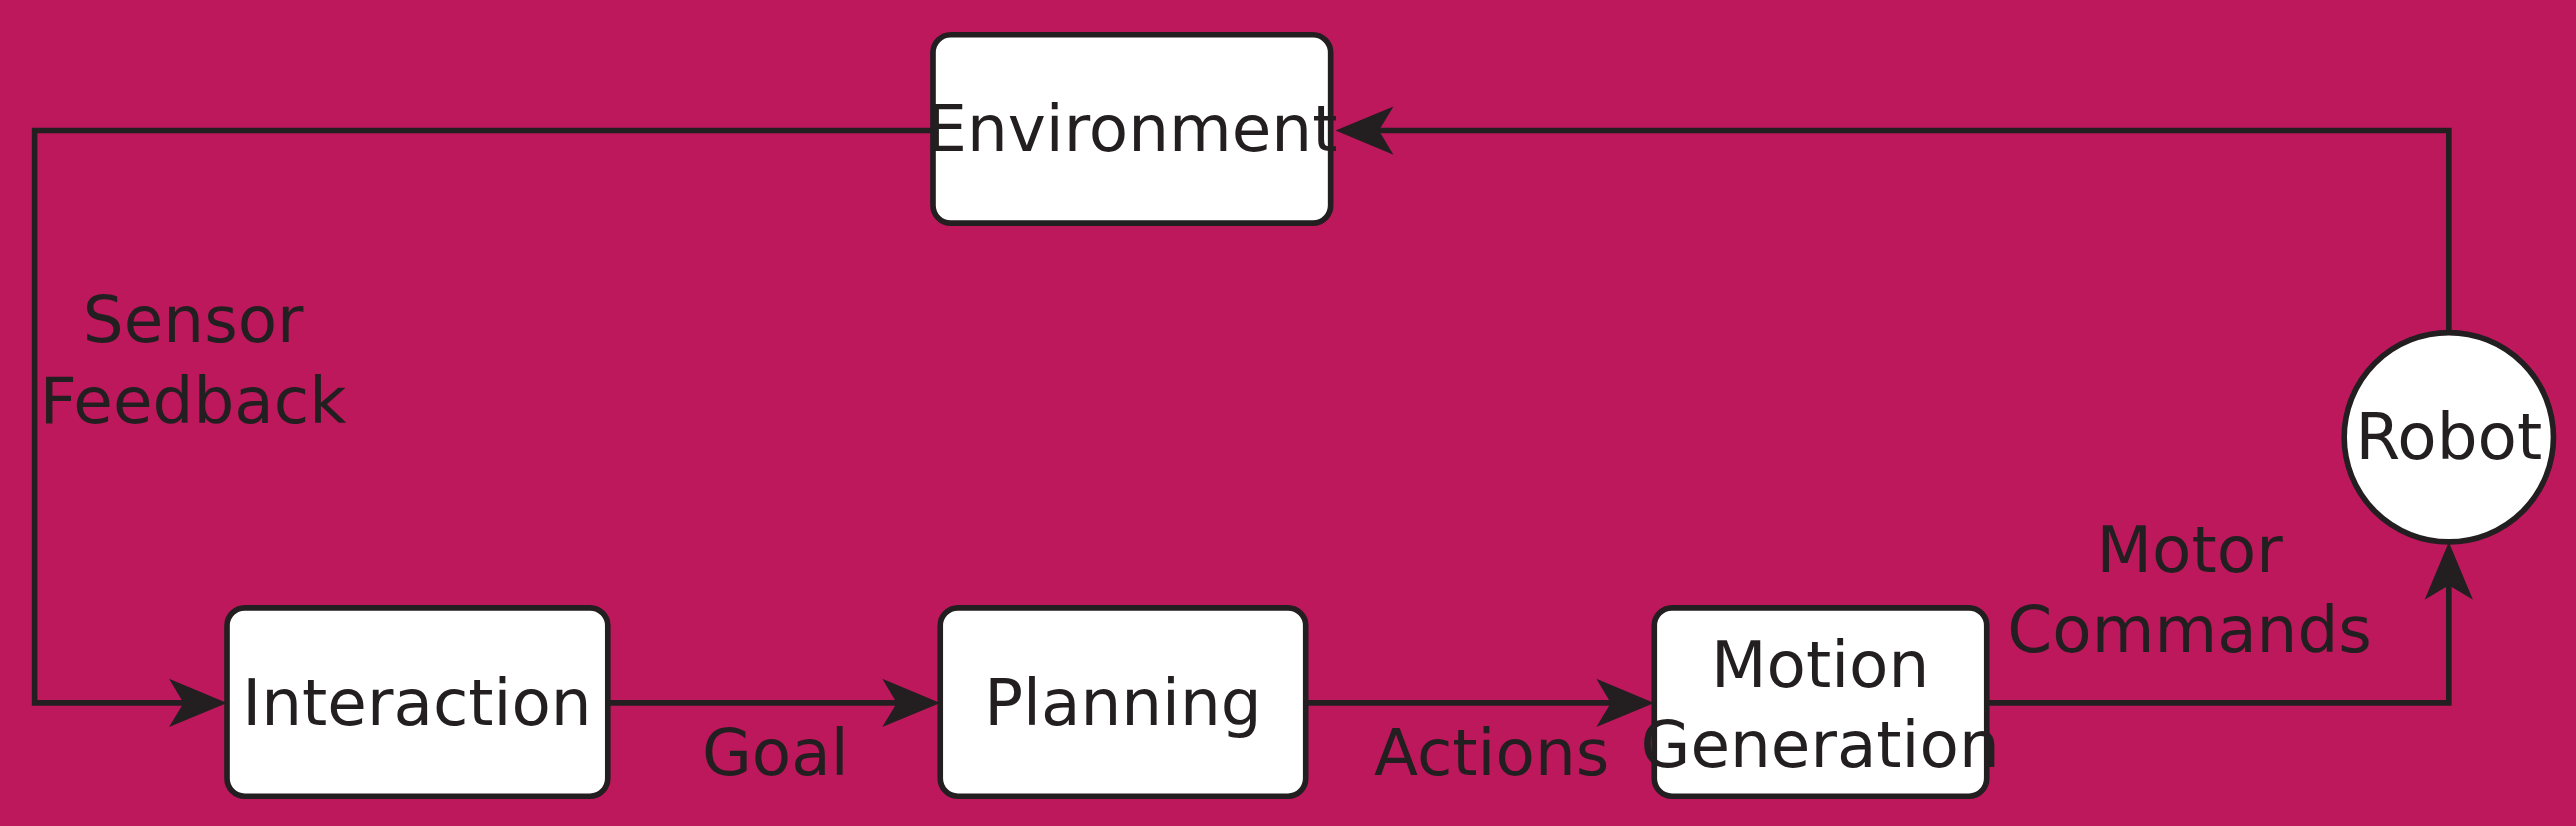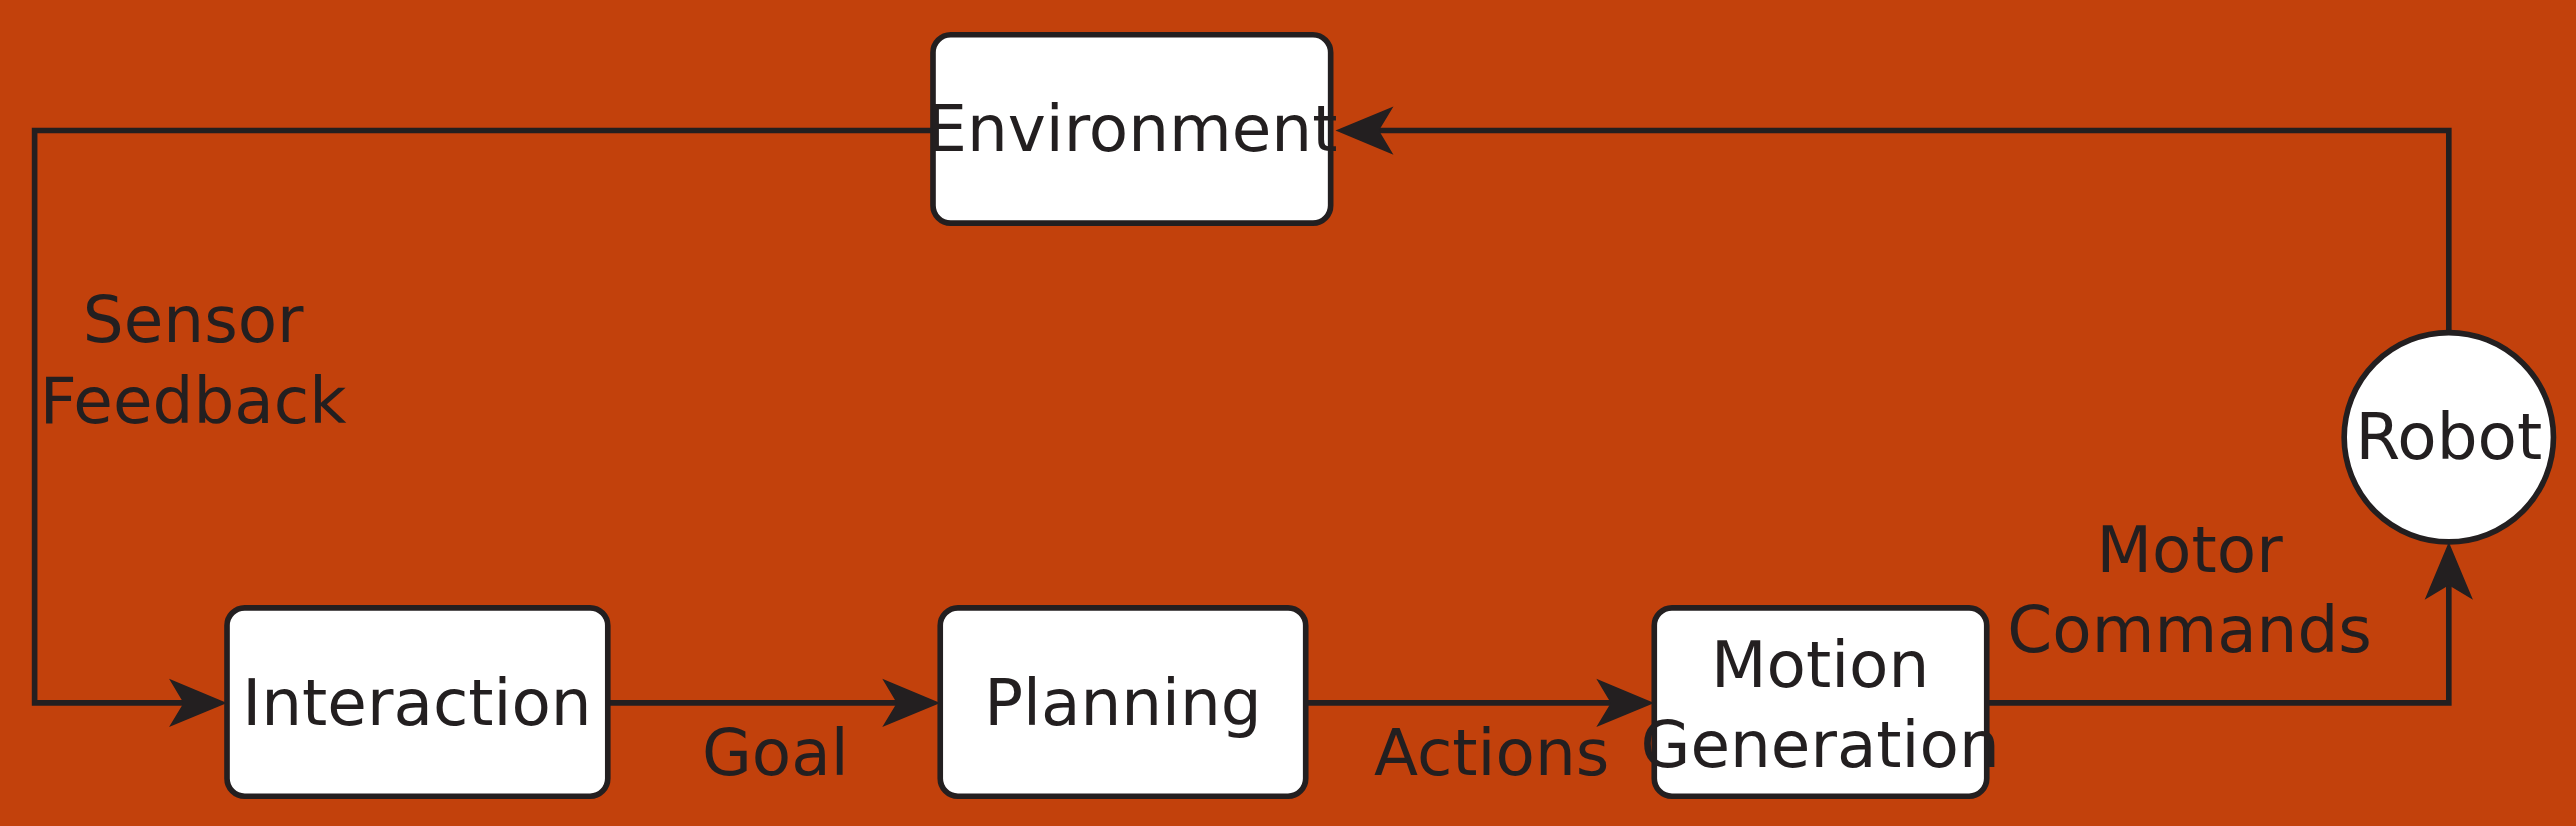--- a/index.html
+++ b/index.html
@@ -10,21 +10,21 @@
   body {
     width: 2576px;
     height: 827px;
     overflow: hidden;
     font-family: "DejaVu Sans", sans-serif;
   }
   #diagram-root {
     position: relative;
     width: 2576px;
     height: 827px;
-    background: #c2410c;
+    background: #be185d;
   }
   svg.diagram {
     display: block;
     width: 2576px;
     height: 827px;
   }
   .node-shape {
     fill: #ffffff;
     stroke: #231f20;
     stroke-width: 7;

